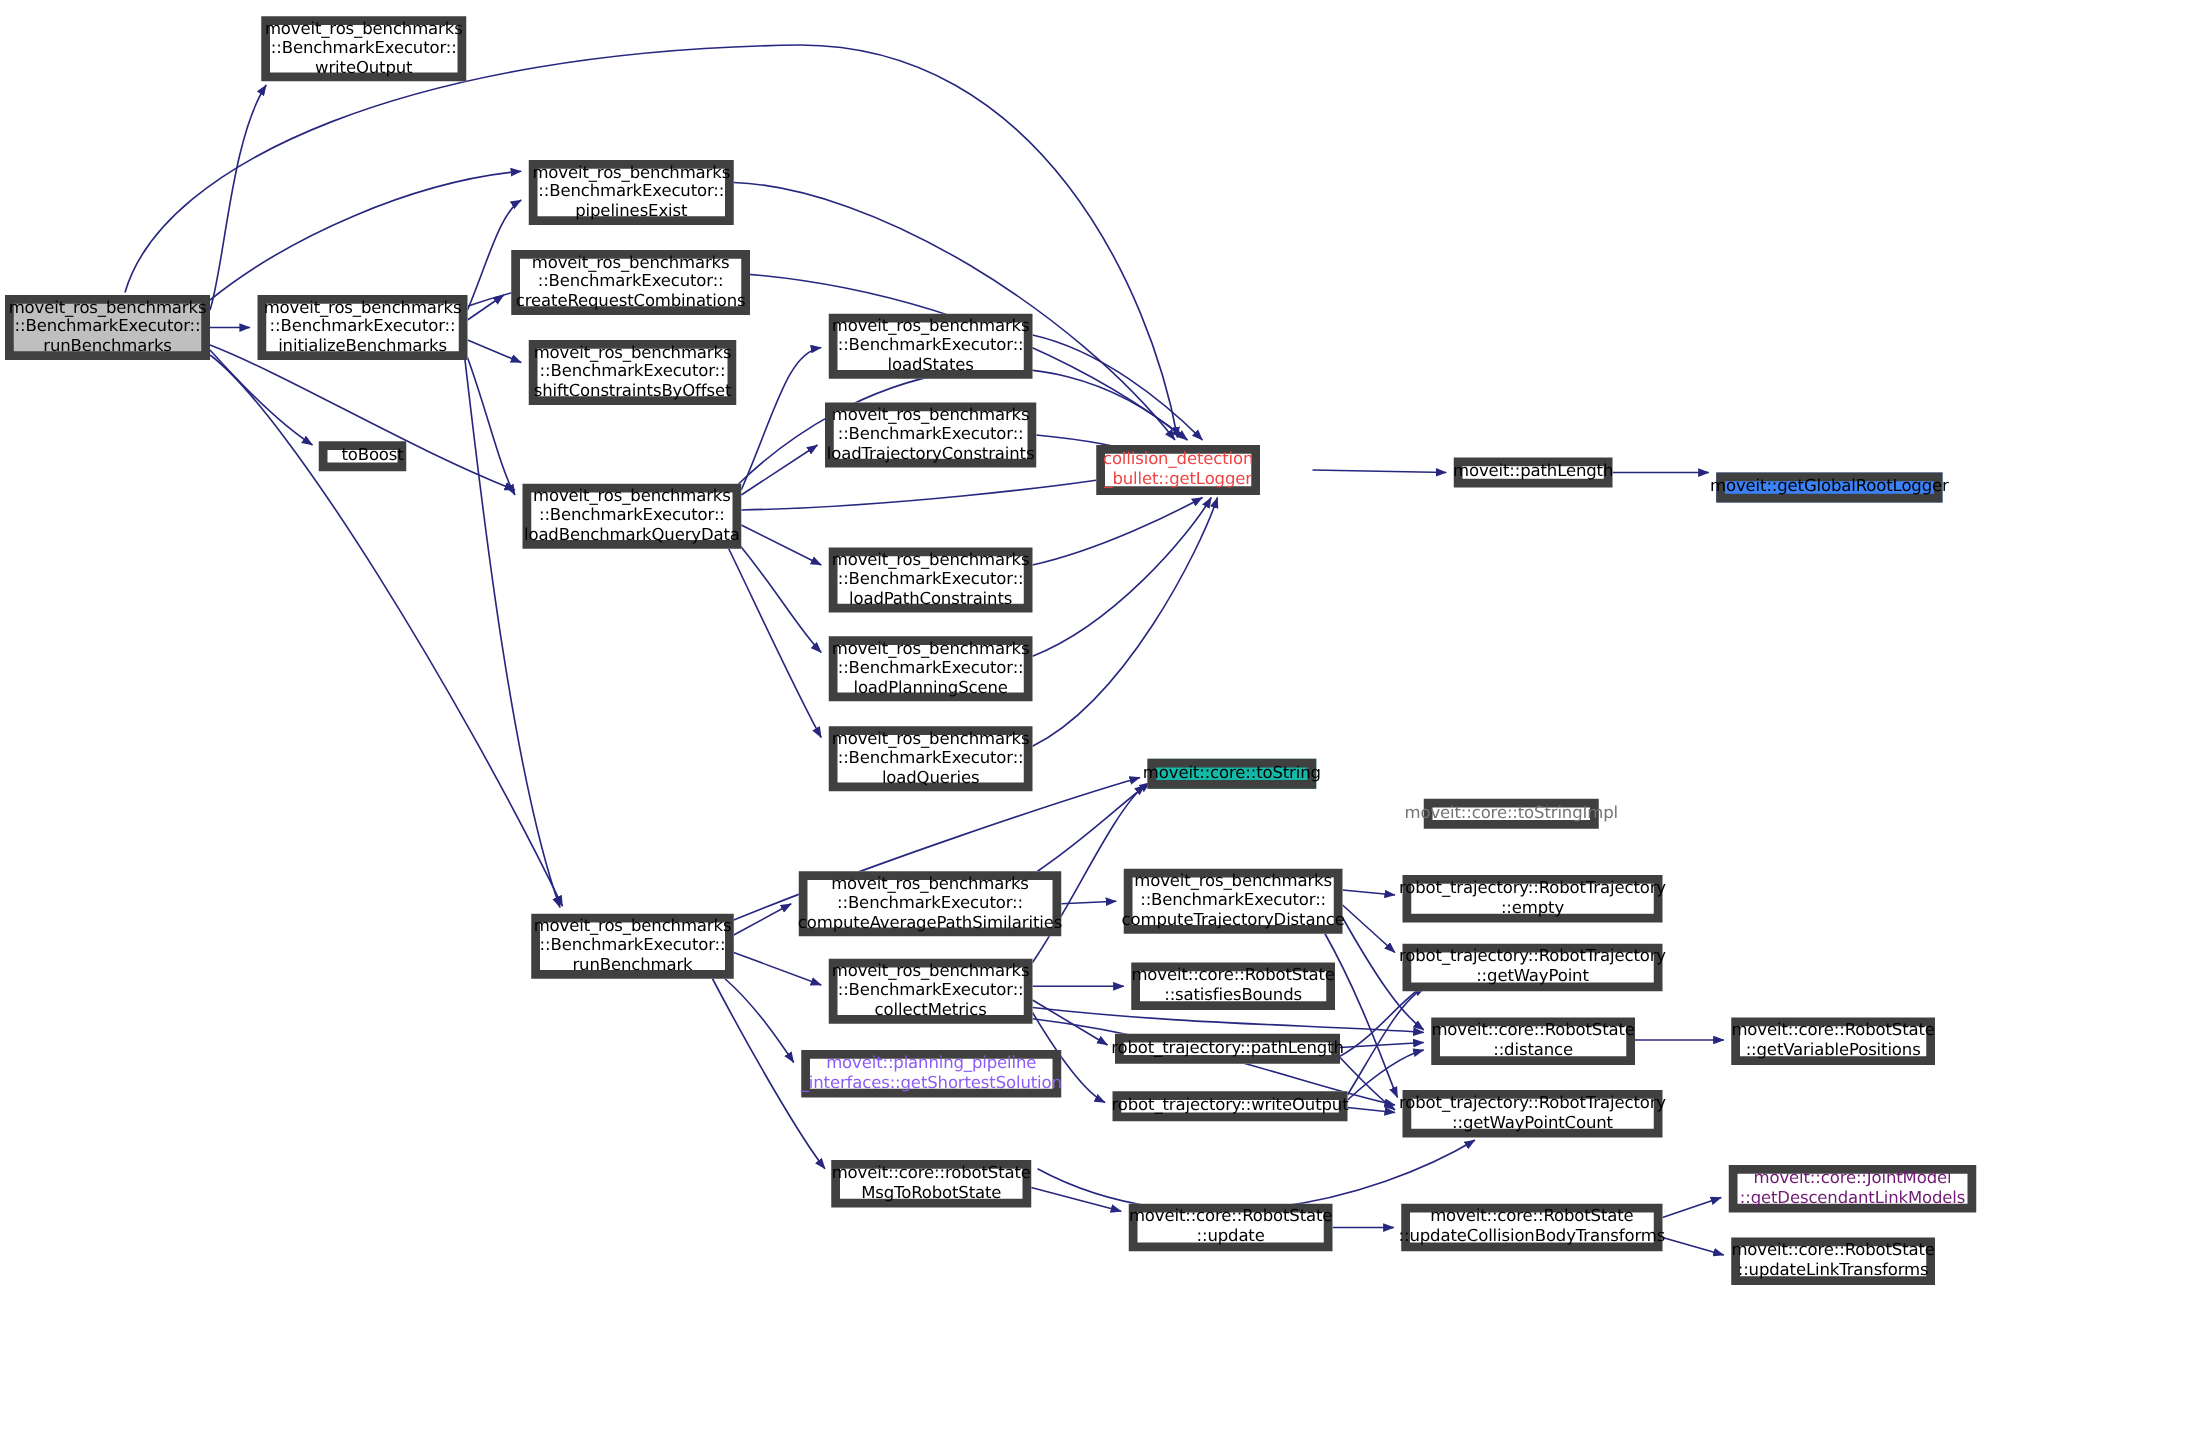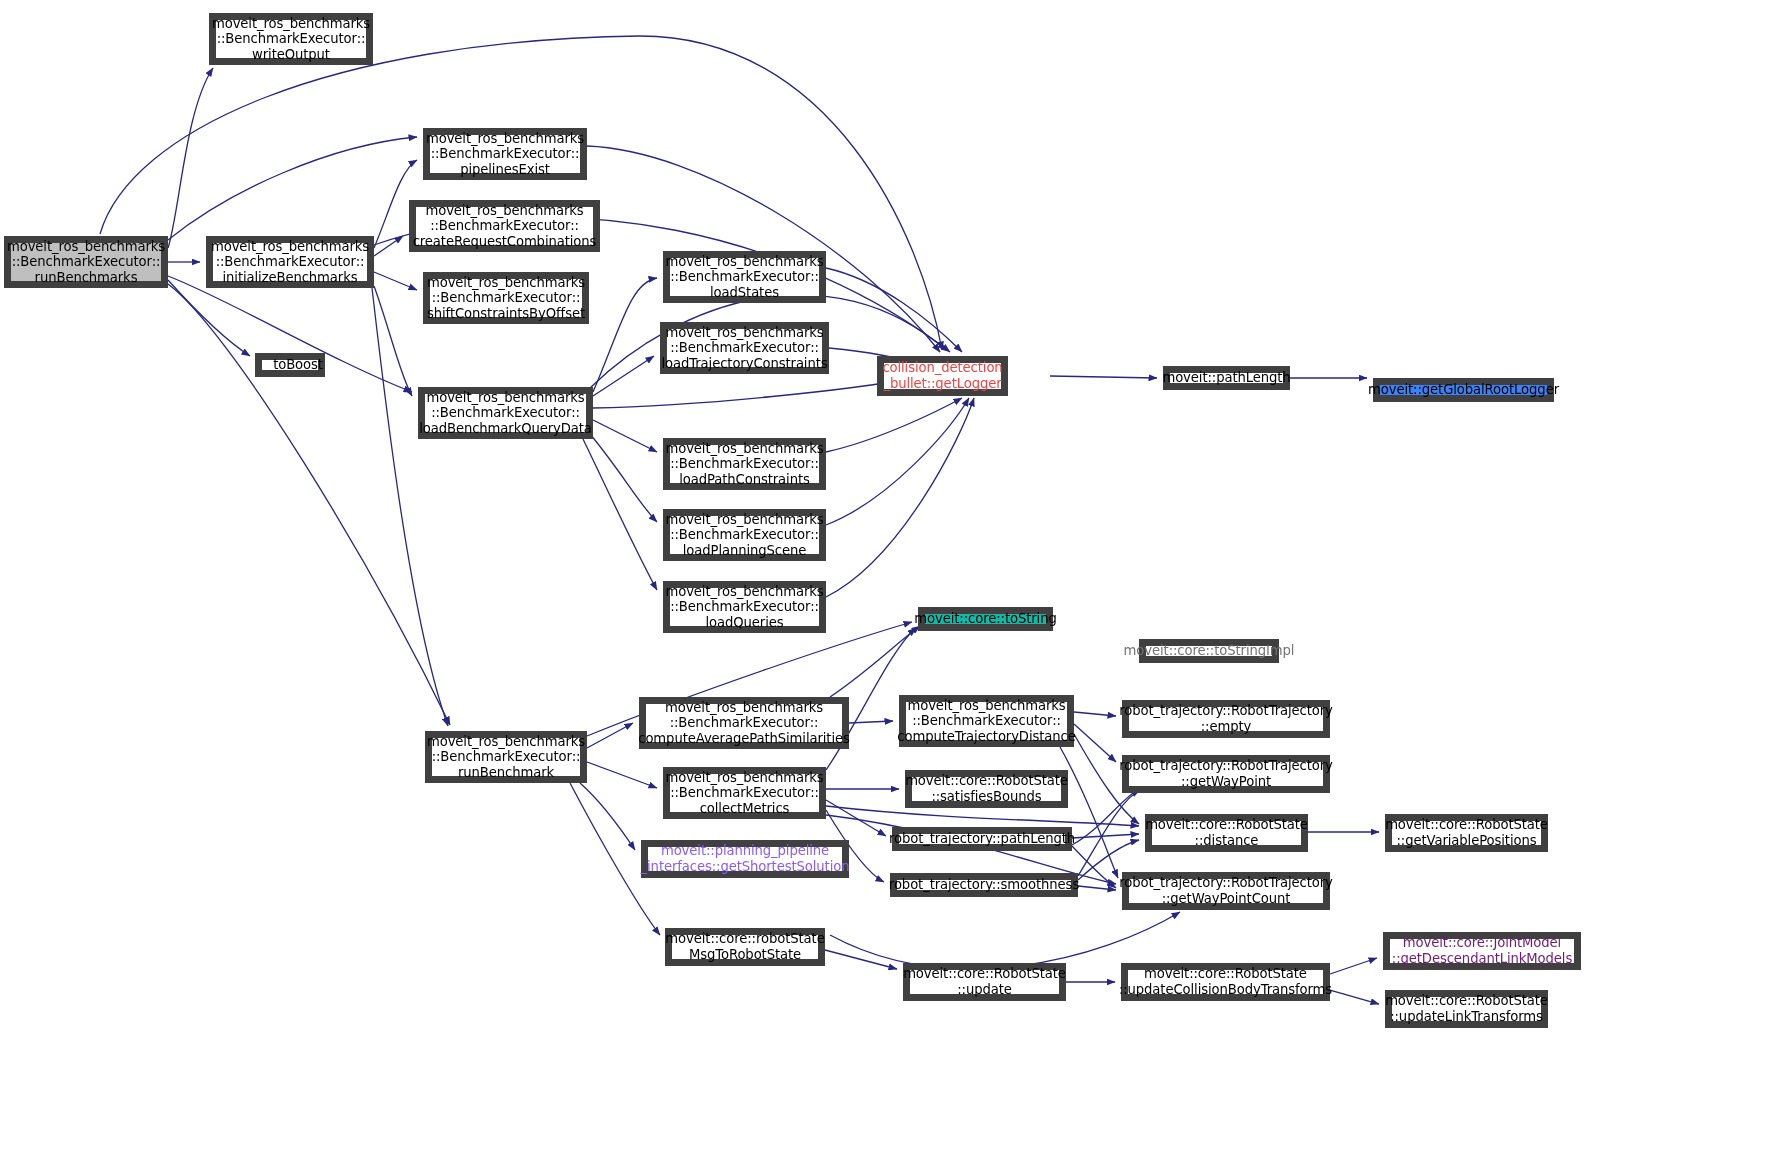--- a/index.html
+++ b/index.html
@@ -170,21 +170,21 @@
       <div class="gnode" style="left: 641px; top: 840px; width: 208px; height: 38px; border-color: rgb(64, 64, 64); background: rgb(255, 255, 255); color: #8b5cf6;">moveit::planning_pipeline
 _interfaces::getShortestSolution</div>
       <div class="gnode" style="left: 665px; top: 928px; width: 160px; height: 38px; border-color: rgb(64, 64, 64); background: rgb(255, 255, 255); color: rgb(0, 0, 0);">moveit::core::robotState
 MsgToRobotState</div>
       <div class="gnode" style="left: 899px; top: 695px; width: 175px; height: 52px; border-color: rgb(64, 64, 64); background: rgb(255, 255, 255); color: rgb(0, 0, 0);">moveit_ros_benchmarks
 ::BenchmarkExecutor::
 computeTrajectoryDistance</div>
       <div class="gnode" style="left: 905px; top: 770px; width: 163px; height: 38px; border-color: rgb(64, 64, 64); background: rgb(255, 255, 255); color: rgb(0, 0, 0);">moveit::core::RobotState
 ::satisfiesBounds</div>
       <div class="gnode" style="left: 892px; top: 827px; width: 180px; height: 24px; border-color: rgb(64, 64, 64); background: rgb(255, 255, 255); color: rgb(0, 0, 0);">robot_trajectory::pathLength</div>
-      <div class="gnode" style="left: 890px; top: 873px; width: 188px; height: 24px; border-color: rgb(64, 64, 64); background: rgb(255, 255, 255); color: rgb(0, 0, 0);">robot_trajectory::smoothness</div>
+      <div class="gnode" style="left: 890px; top: 873px; width: 188px; height: 24px; border-color: rgb(64, 64, 64); background: rgb(255, 255, 255); color: rgb(0, 0, 0);">robot_trajectory::writeOutput</div>
       <div class="gnode" style="left: 903px; top: 963px; width: 163px; height: 38px; border-color: rgb(64, 64, 64); background: rgb(255, 255, 255); color: rgb(0, 0, 0);">moveit::core::RobotState
 ::update</div>
       <div class="gnode" style="left: 1122px; top: 700px; width: 208px; height: 38px; border-color: rgb(64, 64, 64); background: rgb(255, 255, 255); color: rgb(0, 0, 0);">robot_trajectory::RobotTrajectory
 ::empty</div>
       <div class="gnode" style="left: 1122px; top: 755px; width: 208px; height: 38px; border-color: rgb(64, 64, 64); background: rgb(255, 255, 255); color: rgb(0, 0, 0);">robot_trajectory::RobotTrajectory
 ::getWayPoint</div>
       <div class="gnode" style="left: 1145px; top: 814px; width: 163px; height: 38px; border-color: rgb(64, 64, 64); background: rgb(255, 255, 255); color: rgb(0, 0, 0);">moveit::core::RobotState
 ::distance</div>
       <div class="gnode" style="left: 1122px; top: 872px; width: 208px; height: 38px; border-color: rgb(64, 64, 64); background: rgb(255, 255, 255); color: rgb(0, 0, 0);">robot_trajectory::RobotTrajectory
 ::getWayPointCount</div>

